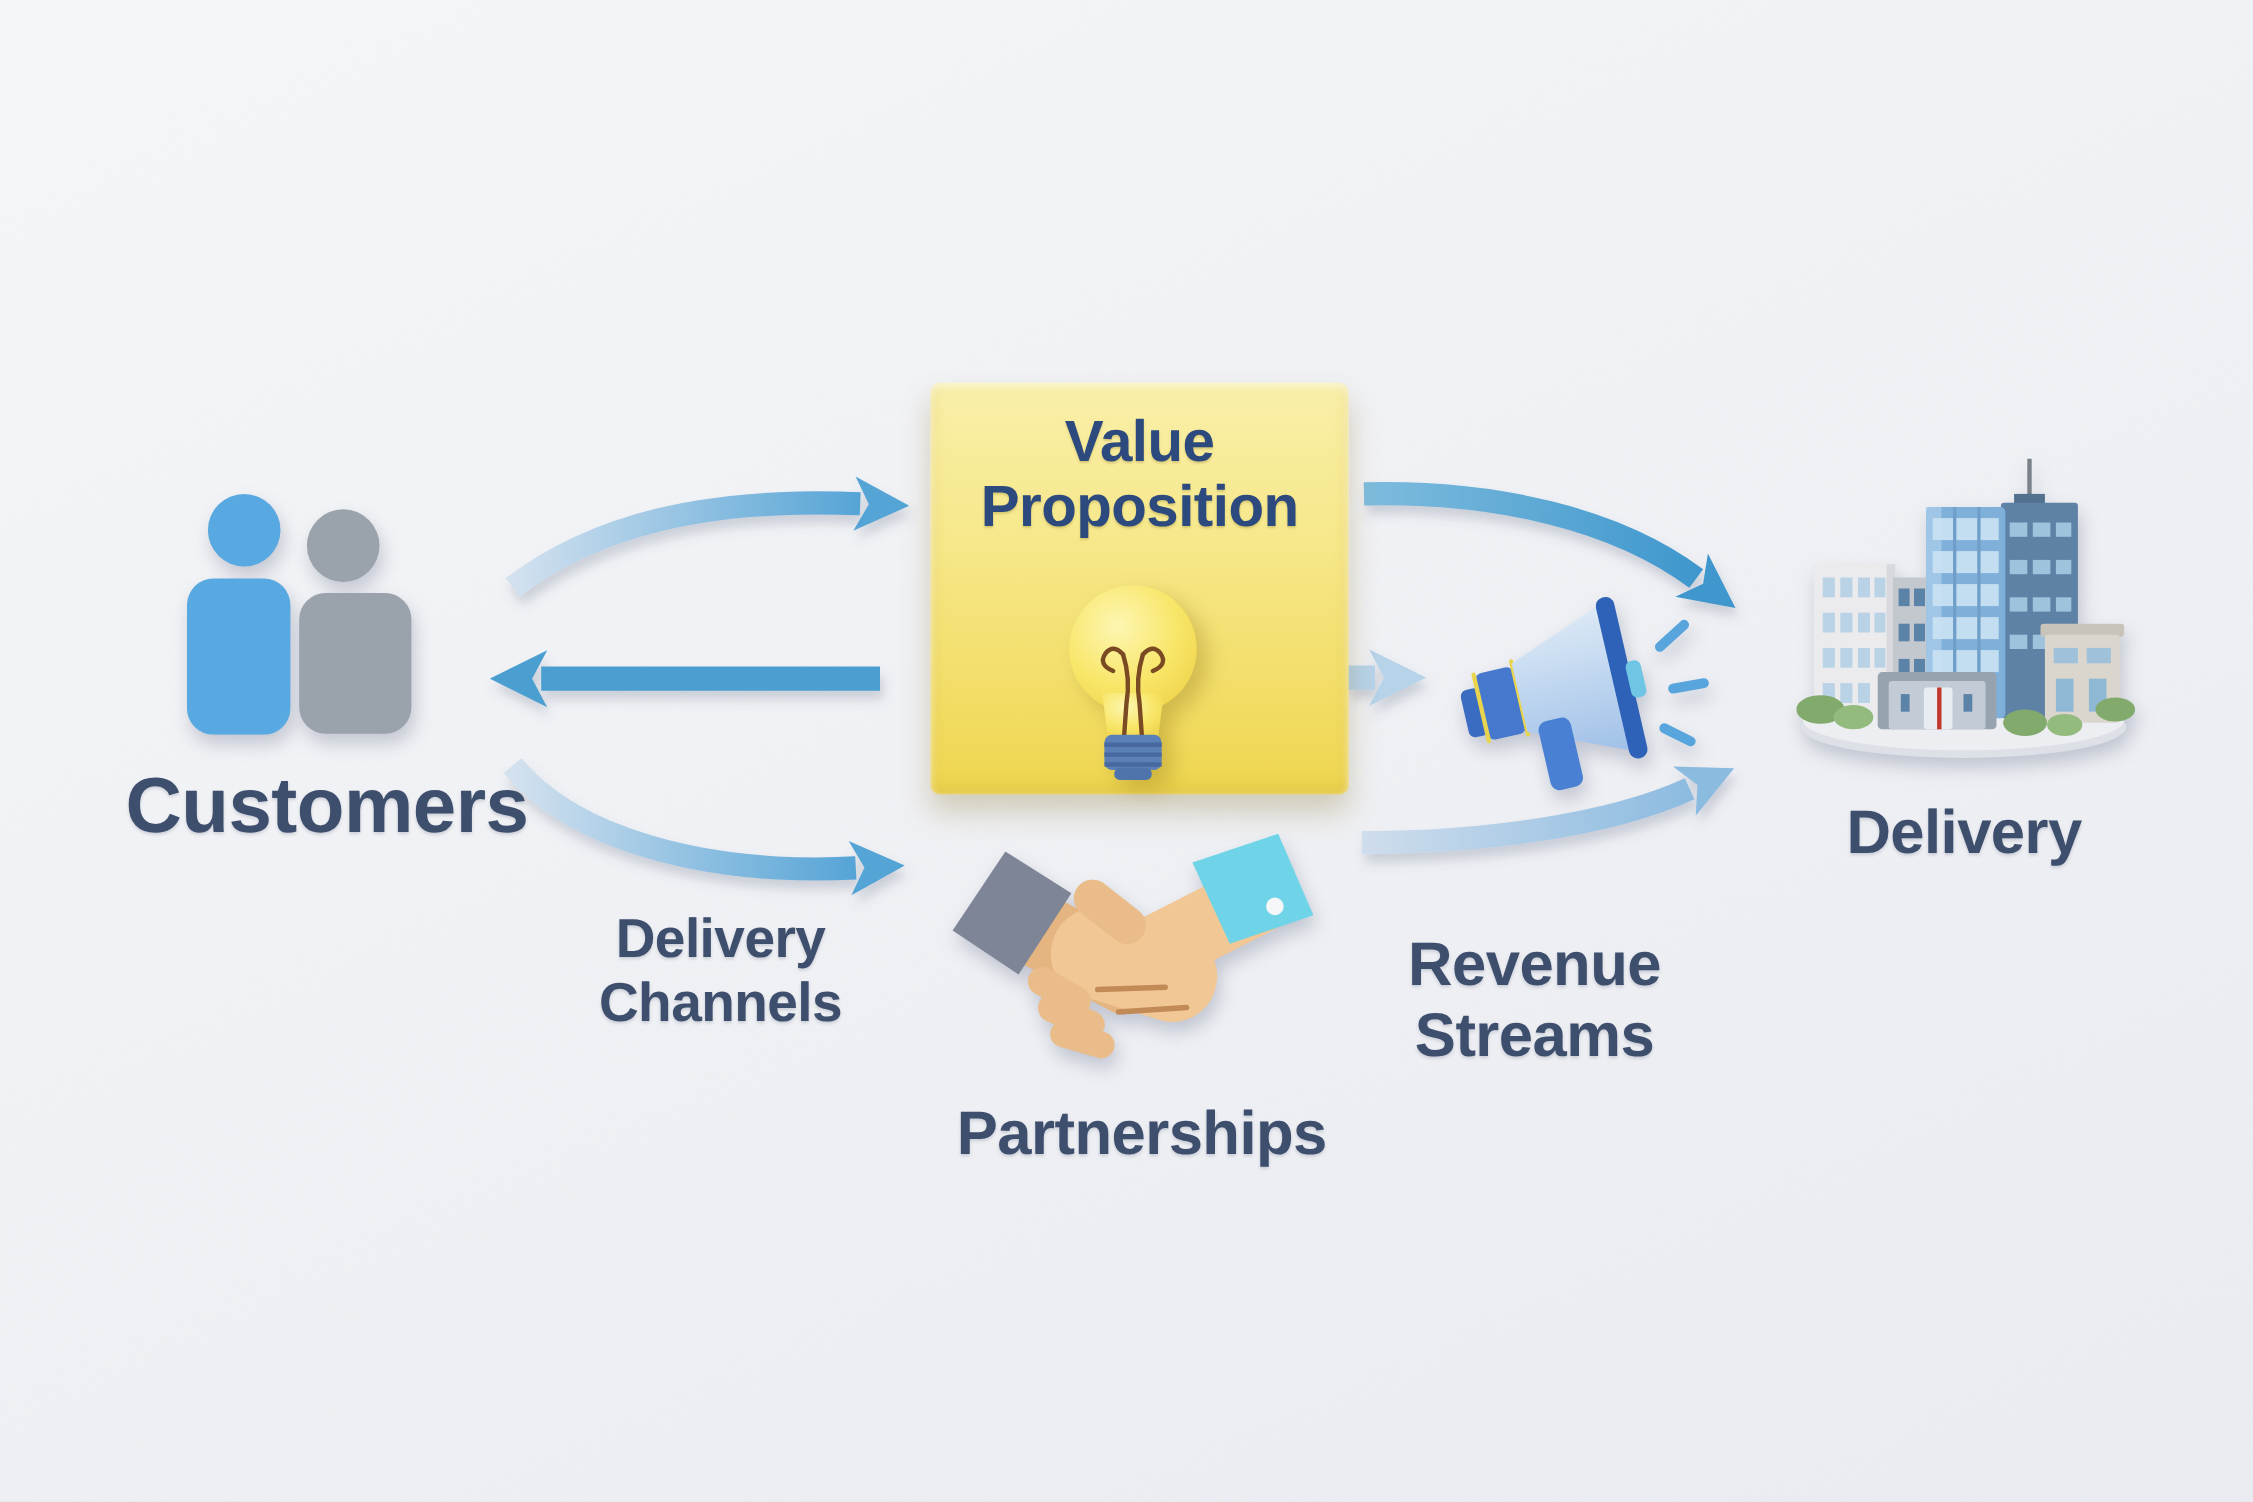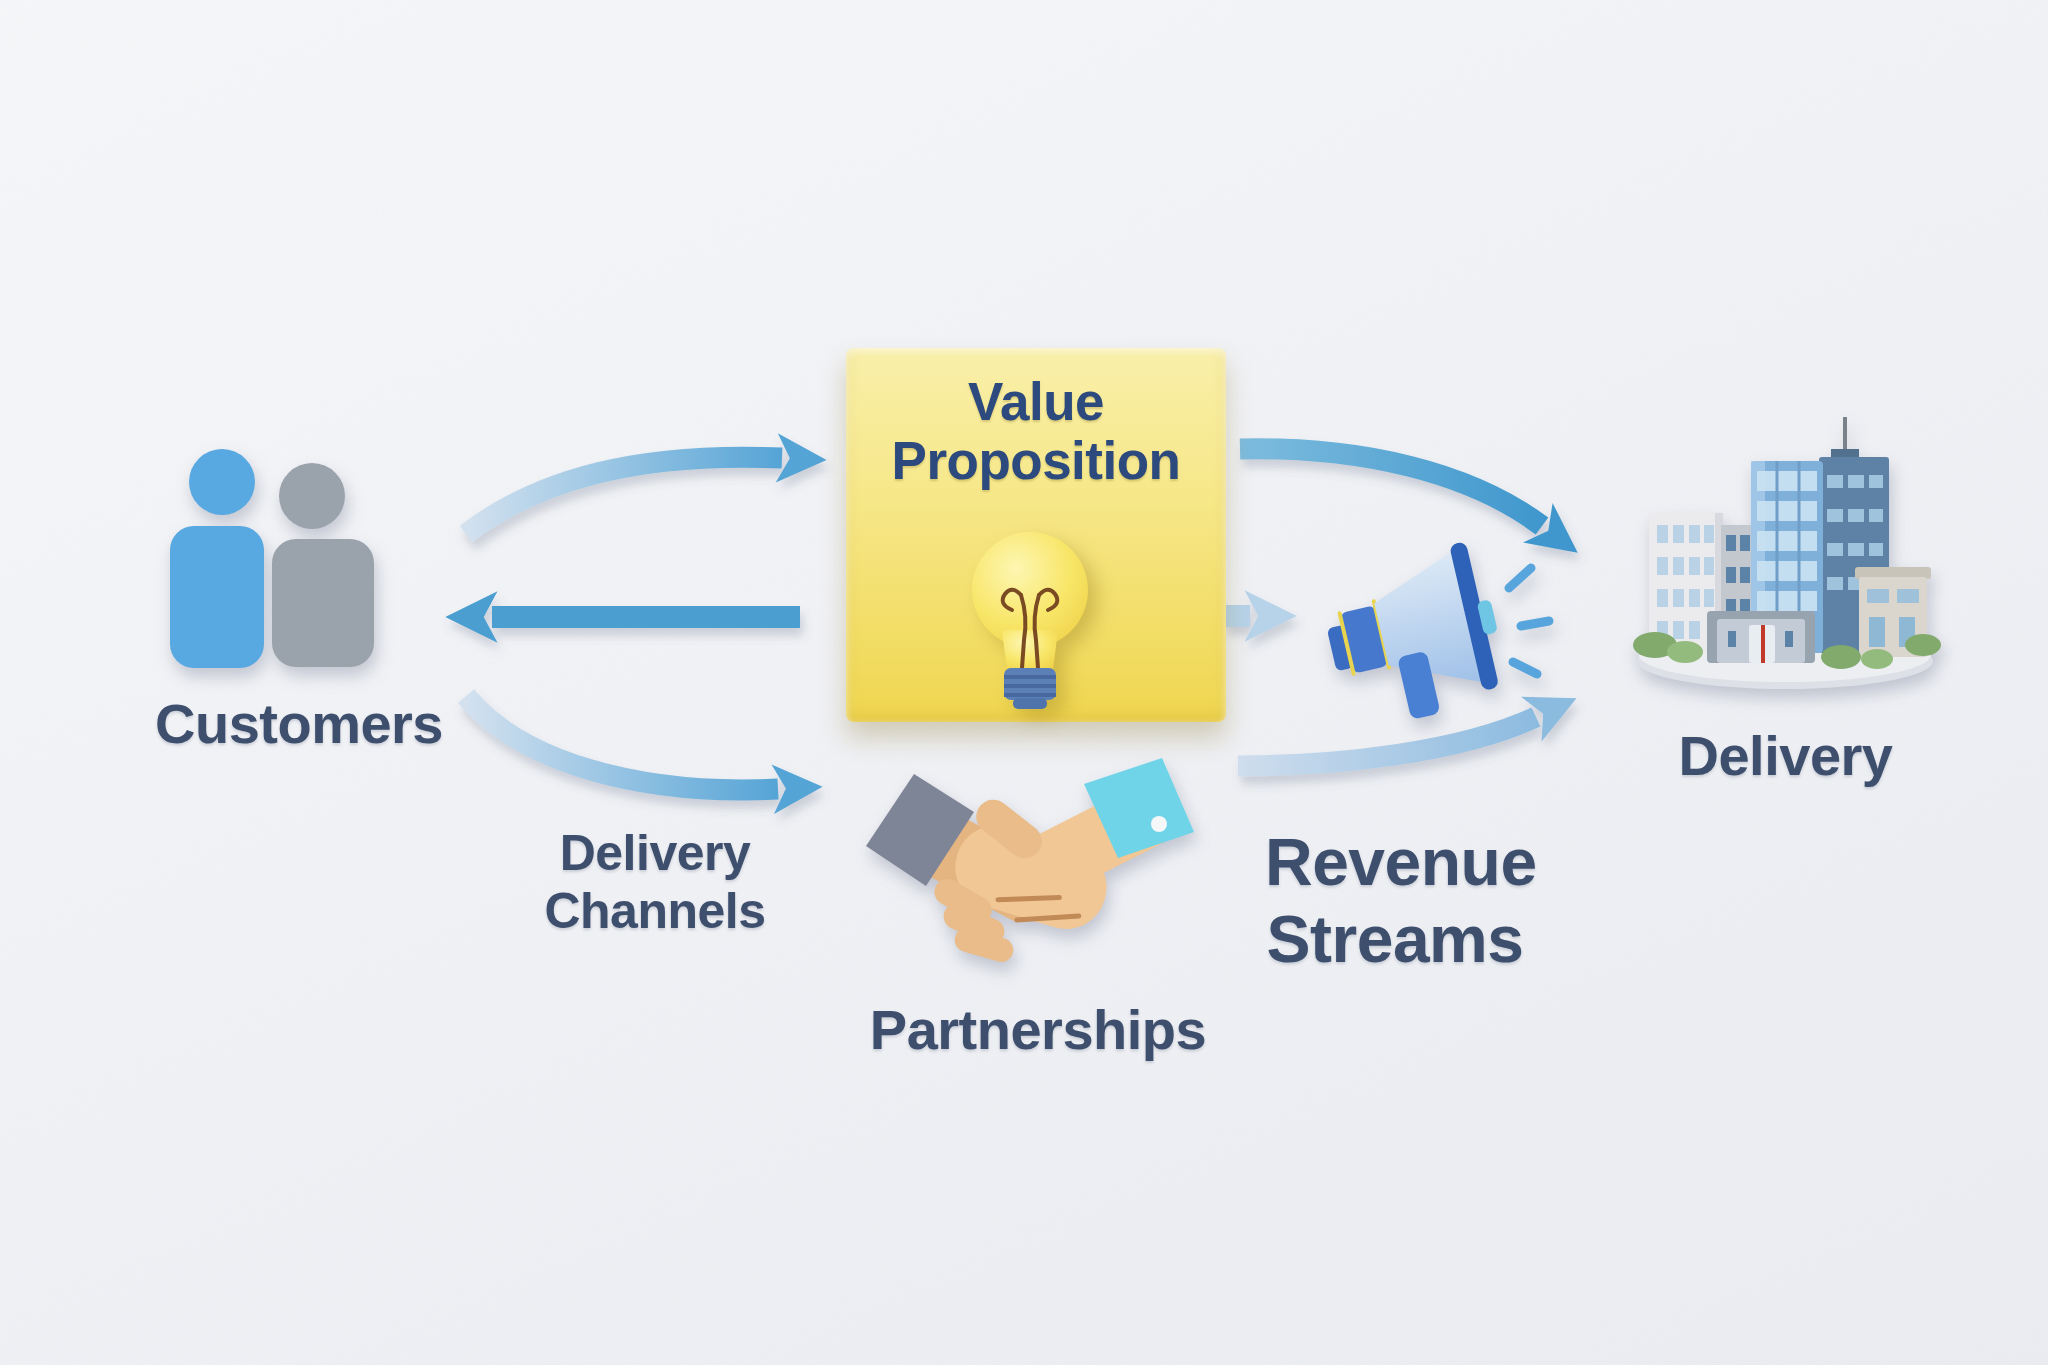--- a/index.html
+++ b/index.html
@@ -16,24 +16,24 @@
   .soft-shadow{filter:drop-shadow(3px 9px 8px rgba(90,100,130,.30));}
   .label{
     position:absolute;
     font-weight:700;
     color:#3e4f6e;
     text-align:center;
     letter-spacing:-0.5px;
     line-height:1.16;
     text-shadow:0 2px 3px rgba(70,80,110,.22);
   }
-  #customers-label{left:134px;top:692px;width:330px;font-size:56px;}
+  #customers-label{left:114px;top:692px;width:330px;font-size:71px;}
   #delivery-label{left:505px;top:824px;width:300px;font-size:50px;}
   #partnerships-label{left:858px;top:998px;width:360px;font-size:56px;}
-  #revenue-label{left:1265px;top:824px;width:260px;font-size:66px;}
+  #revenue-label{left:1265px;top:844px;width:260px;font-size:56px;}
   #company-label{left:1628px;top:724px;width:315px;font-size:56px;}
   #vp-box{
     position:absolute;left:846px;top:348px;width:380px;height:374px;
     border-radius:8px;
     background:linear-gradient(180deg,#f9efa9 0%,#f6e787 42%,#efd64f 100%);
     box-shadow:0 16px 26px rgba(140,120,45,.30), inset 0 3px 8px rgba(255,255,255,.65), inset 0 -6px 14px rgba(190,150,40,.25);
   }
   #vp-label{
     position:absolute;left:50%;top:24px;transform:translateX(-50%);
     width:320px;

